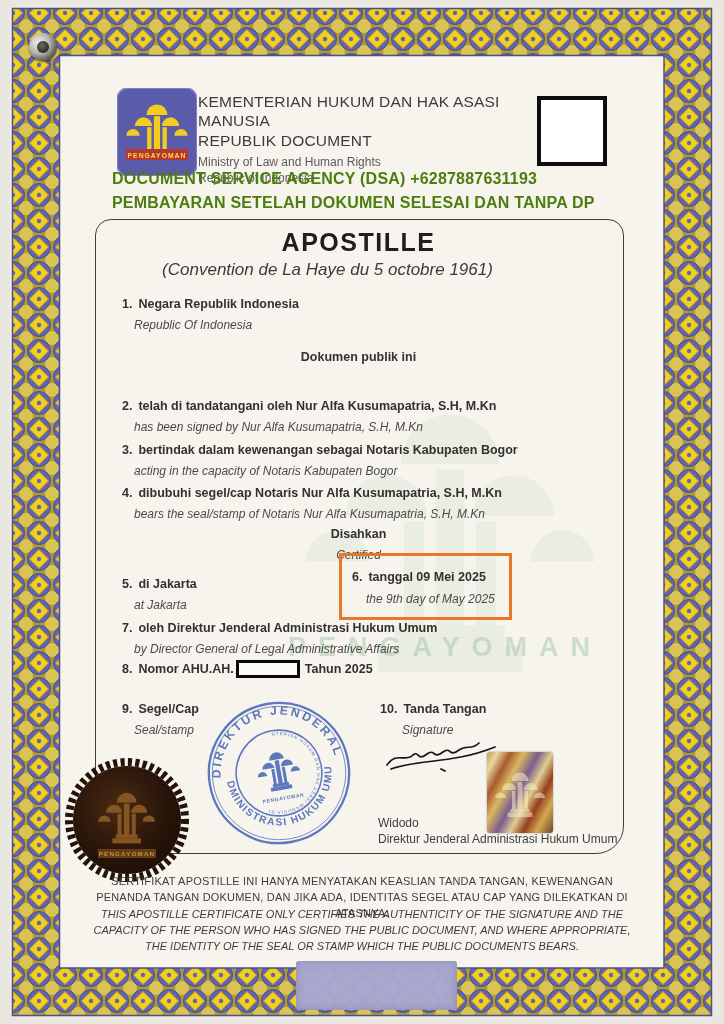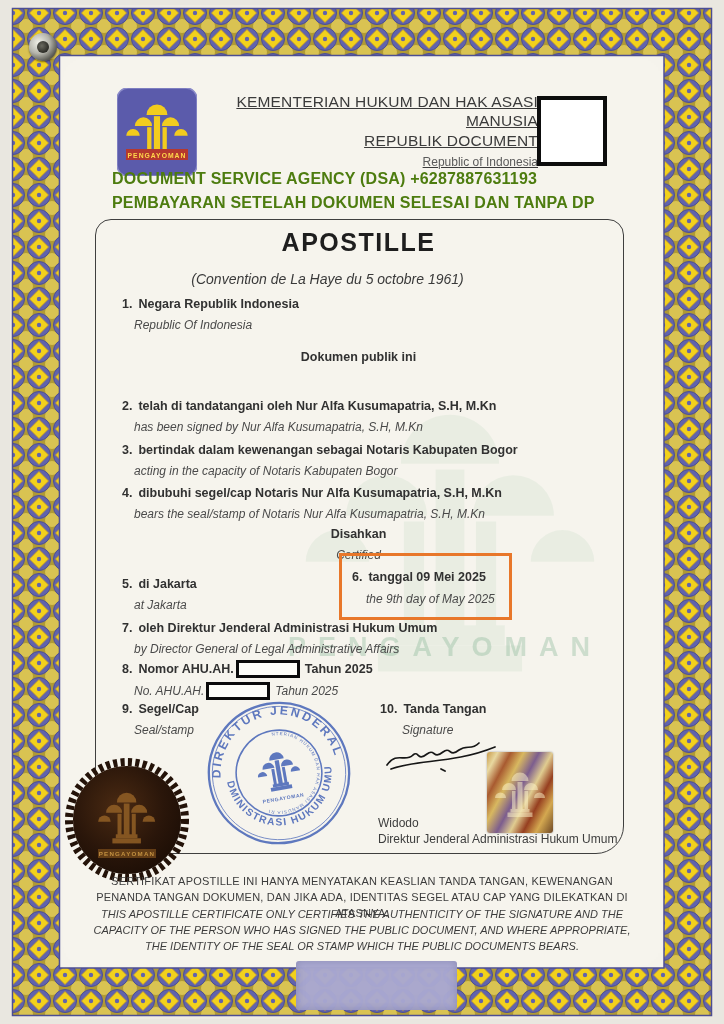--- a/index.html
+++ b/index.html
@@ -2,31 +2,31 @@
 <html><head>
 <meta charset="utf-8">
 <style>
   html,body{margin:0;padding:0;background:#e3e1da;font-family:"Liberation Sans",sans-serif;}
   .page{position:relative;width:724px;height:1024px;overflow:hidden;background:#e9e7e0;}
   .paper{position:absolute;left:10px;top:5px;width:704px;height:1014px;background:#f6f4ed;box-shadow:inset 0 0 60px rgba(120,110,80,.12);}
   .abs{position:absolute;}
   .frame-svg{position:absolute;left:0;top:0;}
 
   
-  .ministry{position:absolute;left:198px;top:92px;width:340px;text-align:right;color:#3b3b3b;text-decoration:underline;}
+  .ministry{position:absolute;left:198px;top:92px;width:340px;text-align:left;color:#3b3b3b;}
   .ministry .id1{font-size:15.5px;font-weight:500;letter-spacing:.2px;line-height:1.25;}
   .ministry .en{font-size:12px;color:#5a5a5a;line-height:1.3;margin-top:5px;}
   .qr-redact{position:absolute;left:537px;top:96px;width:62px;height:62px;background:#fff;border:4px solid #0d0d0d;}
 
   .promo{position:absolute;left:112px;color:#4d7c0f;font-weight:700;font-size:16px;letter-spacing:.2px;white-space:nowrap;}
 
   
   .cert-box{position:absolute;left:95px;top:219px;width:527px;height:633px;border:1.6px solid #3f3f3f;border-radius:16px 16px 28px 12px;}
   .title{position:absolute;left:95px;top:228px;width:527px;text-align:center;font-size:25px;font-weight:700;letter-spacing:1.5px;color:#1e1e1e;}
-  .subtitle{position:absolute;left:95px;top:260px;width:465px;text-align:center;font-size:14px;font-style:italic;color:#3a3a3a;margin-top:11px;}
+  .subtitle{position:absolute;left:95px;top:260px;width:465px;text-align:center;font-size:17px;font-style:italic;color:#3a3a3a;}
 
   .id-line{position:absolute;font-size:12.5px;font-weight:600;color:#313131;white-space:nowrap;}
   .en-line{position:absolute;font-size:12px;font-style:italic;color:#4a4a4a;white-space:nowrap;}
   .centered{left:95px;width:527px;text-align:center;white-space:normal;}
   .num{display:inline-block;margin-right:6px;}
 
   .hl-box{position:absolute;left:339px;top:553px;width:167px;height:61px;border:3px solid #e8772a;}
 
   .redact-inline{display:inline-block;width:58px;height:12px;background:#fdfdf8;border:3px solid #0b0b0b;vertical-align:middle;margin:0 5px 2px 2px;}
 
@@ -112,20 +112,21 @@
     <rect x="0" y="0" width="80" height="88" rx="11" fill="#5b5bab" stroke="#8a8ac8" stroke-width="1.5"></rect>
     <use href="#emblem" fill="#f2cc1e" transform="translate(8,6) scale(0.615)"></use>
     <rect x="9" y="61" width="62" height="11" fill="#b5382e"></rect>
     <text x="40" y="69.5" text-anchor="middle" font-size="6.8" font-weight="bold" fill="#ffd84a" letter-spacing="1">PENGAYOMAN</text>
   </svg>
 
   <div class="ministry">
     <div class="id1">KEMENTERIAN HUKUM DAN HAK ASASI MANUSIA</div>
     <div class="id1">REPUBLIK DOCUMENT</div>
     <div class="en">
+      <div>Ministry of Law and Human Rights</div>
       <div>Republic of Indonesia</div>
     </div>
   </div>
 
   <div class="qr-redact"></div>
 
   <div class="promo" style="top:170px">DOCUMENT SERVICE AGENCY (DSA) +6287887631193</div>
   <div class="promo" style="top:194px">PEMBAYARAN SETELAH DOKUMEN SELESAI DAN TANPA DP</div>
 
   <div class="cert-box"></div>
@@ -153,21 +154,20 @@
   <div class="en-line" style="left:134px;top:598px">at Jakarta</div>
 
   <div class="hl-box"></div>
   <div class="id-line" style="left:352px;top:570px"><span class="num">6.</span><span>tanggal 09 Mei 2025</span></div>
   <div class="en-line" style="left:366px;top:592px">the 9th day of May 2025</div>
 
   <div class="id-line" style="left:122px;top:621px"><span class="num">7.</span><span>oleh Direktur Jenderal Administrasi Hukum Umum</span></div>
   <div class="en-line" style="left:134px;top:642px">by Director General of Legal Administrative Affairs</div>
 
   <div class="id-line" style="left:122px;top:660px"><span class="num">8.</span><span>Nomor AHU.AH.</span><span class="redact-inline"></span><span>Tahun 2025</span></div>
-  <div class="en-line" style="left:134px;top:682px"><span>No. AHU.AH.</span><span class="redact-inline"></span><span>Tahun 2025</span></div>
 
   <div class="id-line" style="left:122px;top:702px"><span class="num">9.</span><span>Segel/Cap</span></div>
   <div class="en-line" style="left:134px;top:723px">Seal/stamp</div>
 
   <div class="id-line" style="left:380px;top:702px"><span class="num">10.</span><span>Tanda Tangan</span></div>
   <div class="en-line" style="left:402px;top:723px">Signature</div>
 
   <svg class="stamp" viewBox="0 0 150 150">
     <defs>
       <path id="arcTop" d="M 15,75 A 60,60 0 1 1 135,75"></path>

